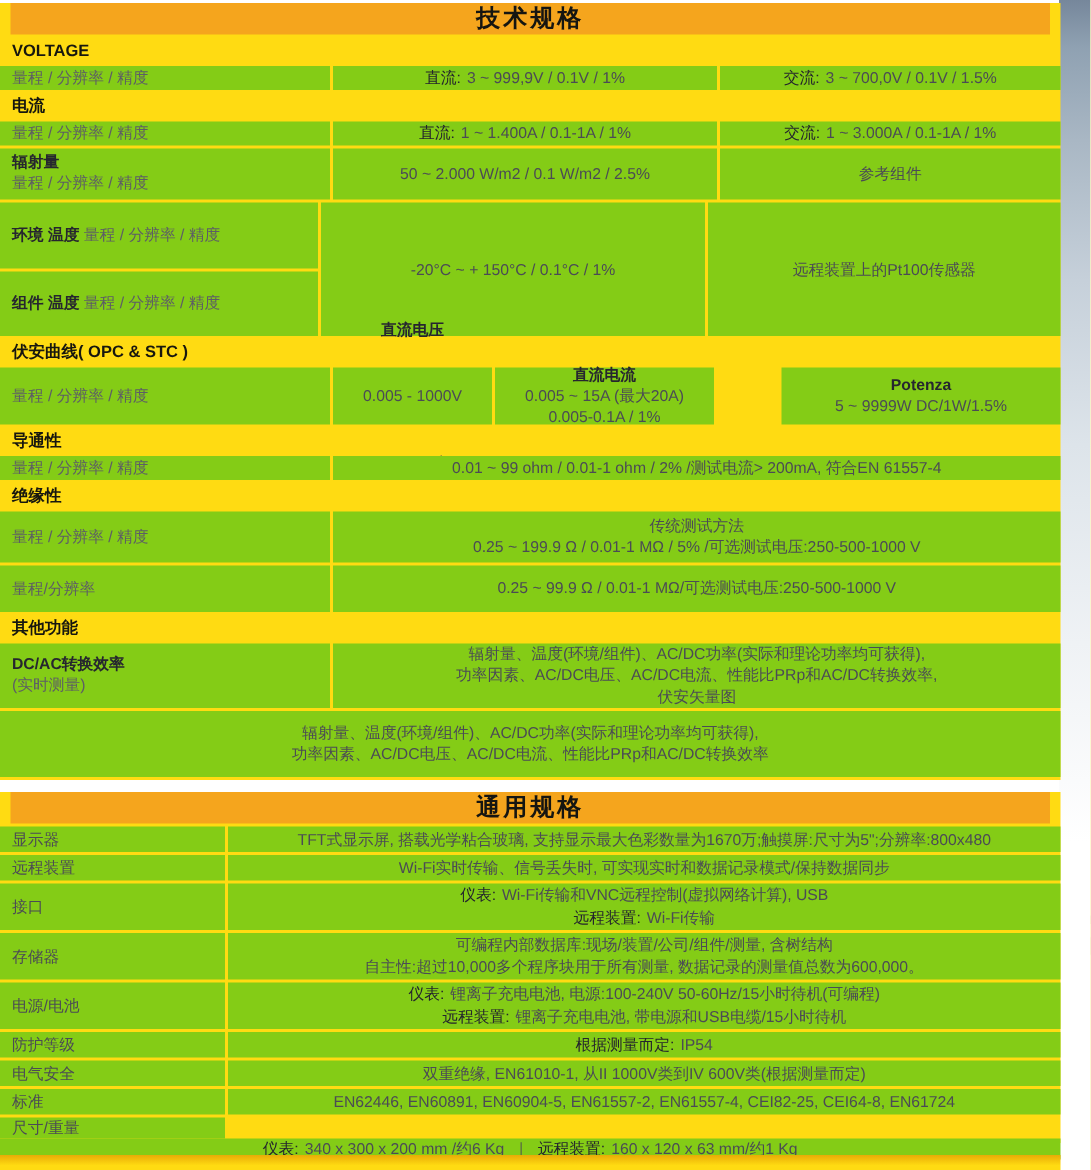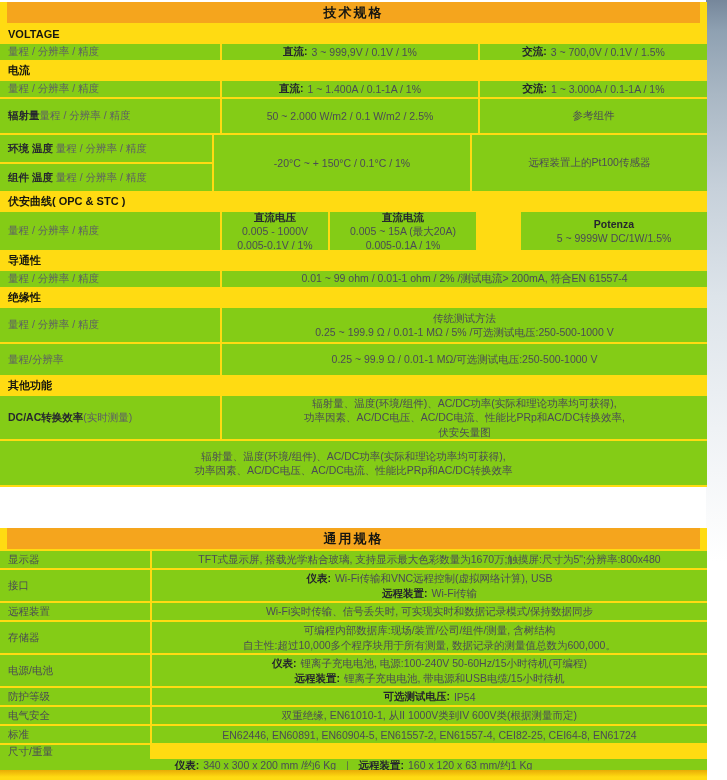--- a/index.html
+++ b/index.html
@@ -13,43 +13,43 @@
   
   .watermark{position:absolute;font-size:46px;font-weight:700;letter-spacing:5px;
     color:rgba(214,198,160,0.42);transform-origin:left center;transform:rotate(-33deg);
     pointer-events:none;white-space:nowrap;}
   .wm1{left:0px;top:218px;}
   .wm2{left:468px;top:762px;}
 
   
   .tbl{position:absolute;left:0;width:707px;background:#FFDB12;display:flex;flex-direction:column;row-gap:2px;padding-bottom:2px;}
   .titlebar{margin:0 7px;height:21px;background:#F5A51D;display:flex;align-items:center;justify-content:center;
-    font-size:13px;font-weight:700;color:#151511;letter-spacing:2px;}
+    font-size:16px;font-weight:700;color:#151511;letter-spacing:2px;}
   .sec{height:17px;display:flex;align-items:center;padding-left:8px;font-size:11px;font-weight:700;color:#17170f;}
   .row{display:flex;column-gap:2px;}
   .cell{background:#84cc16;display:flex;align-items:center;font-size:10.5px;color:#4b4b55;}
   .label{width:212px;padding-left:8px;justify-content:flex-start;}
-  .label .stack{display:flex;flex-direction:row;line-height:1.3;}
+  .label .stack{display:flex;flex-direction:column;line-height:1.3;}
   .lbl-title{font-weight:700;color:#26262f;}
   .lbl-sub{color:#5d5d66;}
   .v1{width:256px;justify-content:center;text-align:center;}
   .v2{flex:1;justify-content:center;text-align:center;}
   .full{flex:1;justify-content:center;text-align:center;}
   .col{flex-direction:column;justify-content:center;line-height:1.35;}
-  .key{font-weight:700;color:#23232d;margin-right:4px;white-space:pre;}
+  .key{font-weight:400;color:#23232d;margin-right:4px;white-space:pre;}
   .h16{height:16px;}.h34{height:34px;}.h38{height:38px;}.h31{height:31px;}.h43{height:43px;}.h44{height:44px;}
   .coltitle{font-weight:700;color:#26262f;}
 
   
   .rowgroup{display:flex;column-gap:2px;}
   .labelcol{display:flex;flex-direction:column;row-gap:2px;width:212px;}
   .labelcol .cell{width:auto;padding-left:8px;flex:1;}
 
   
-  .c1{width:106px;}.c2{width:146px;}.c3{flex:1;margin-left:43px;}
+  .c1{width:106px;gap:30px;}.c2{width:146px;}.c3{flex:1;margin-left:43px;}
 
   
   .t1{top:2px;}
   .t2{top:528px;}
   .t2 .label{width:142px;}
   .t2 .h15{height:15px;flex-direction:column;}
   .t2 .h31{height:31px;}
   .t2 .h17{height:17px;}
 
   .bottombar{position:absolute;left:0;top:770px;width:707px;height:10px;
@@ -105,21 +105,21 @@
           <span class="lbl-sub">量程 / 分辨率 / 精度</span>
         </span>
       </div>
       <div class="cell v1">
           <span>50 ~ 2.000 W/m2  / 0.1 W/m2 / 2.5%</span>
         </div>
       <div class="cell v2">
           <span>参考组件</span>
         </div>
     </div>
-    <div class="rowgroup" style="height:56px;">
+    <div class="rowgroup" style="height:89px;">
       <div class="labelcol">
         <div class="cell">
           <span class="stack">
             <span class="lbl-title">环境 温度</span>
             <span class="lbl-sub">量程 / 分辨率 / 精度</span>
           </span>
         </div>
         <div class="cell">
           <span class="stack">
             <span class="lbl-title">组件  温度</span>
@@ -213,39 +213,39 @@
 
     <div class="row h17">
       <div class="cell label">
           <span>显示器</span>
         </div>
       <div class="cell full">
           <span>TFT式显示屏, 搭载光学粘合玻璃, 支持显示最大色彩数量为1670万;触摸屏:尺寸为5";分辨率:800x480</span>
         </div>
     </div>
 
+    <div class="row h17">
+      <div class="cell label">
+          <span>远程装置</span>
+        </div>
+      <div class="cell full">
+          <span>Wi-Fi实时传输、信号丢失时, 可实现实时和数据记录模式/保持数据同步</span>
+        </div>
+    </div>
+
     <div class="row h31">
       <div class="cell label">
           <span>接口</span>
         </div>
       <div class="cell full col">
         <span><span class="key">仪表:</span><span>Wi-Fi传输和VNC远程控制(虚拟网络计算), USB</span></span>
         <span><span class="key">远程装置:</span><span>Wi-Fi传输</span></span>
       </div>
     </div>
 
-    <div class="row h17">
-      <div class="cell label">
-          <span>远程装置</span>
-        </div>
-      <div class="cell full">
-          <span>Wi-Fi实时传输、信号丢失时, 可实现实时和数据记录模式/保持数据同步</span>
-        </div>
-    </div>
-
     <div class="row h31">
       <div class="cell label">
           <span>存储器</span>
         </div>
       <div class="cell full col">
         <span>可编程内部数据库:现场/装置/公司/组件/测量, 含树结构</span>
         <span>自主性:超过10,000多个程序块用于所有测量, 数据记录的测量值总数为600,000。</span>
       </div>
     </div>
 
@@ -257,21 +257,21 @@
         <span><span class="key">仪表:</span><span>锂离子充电电池, 电源:100-240V 50-60Hz/15小时待机(可编程)</span></span>
         <span><span class="key">远程装置:</span><span>锂离子充电电池, 带电源和USB电缆/15小时待机</span></span>
       </div>
     </div>
 
     <div class="row h17">
       <div class="cell label">
           <span>防护等级</span>
         </div>
       <div class="cell full">
-          <span class="key">可选测试电压:</span>
+          <span class="key">根据测量而定:</span>
           <span>IP54</span>
         </div>
     </div>
 
     <div class="row h17">
       <div class="cell label">
           <span>电气安全</span>
         </div>
       <div class="cell full">
           <span>双重绝缘, EN61010-1, 从II 1000V类到IV 600V类(根据测量而定)</span>

